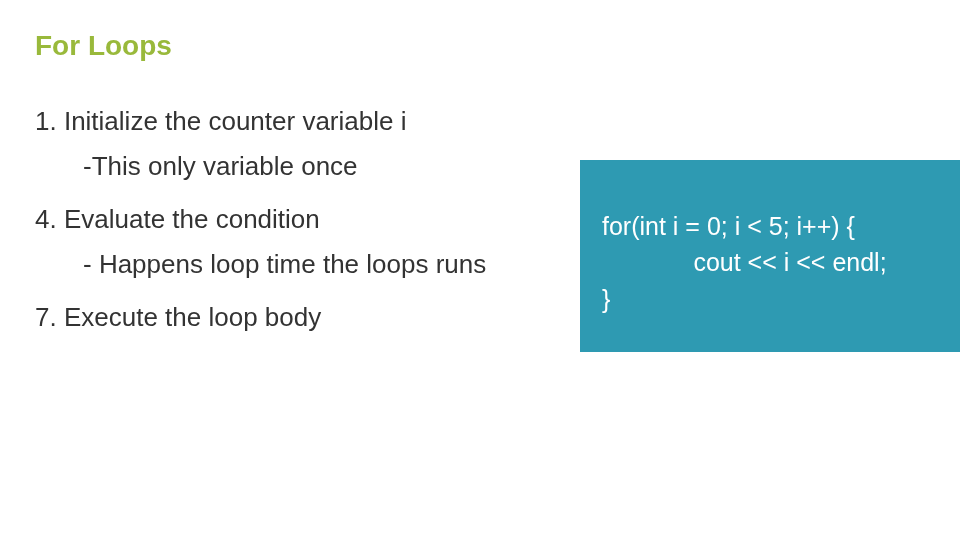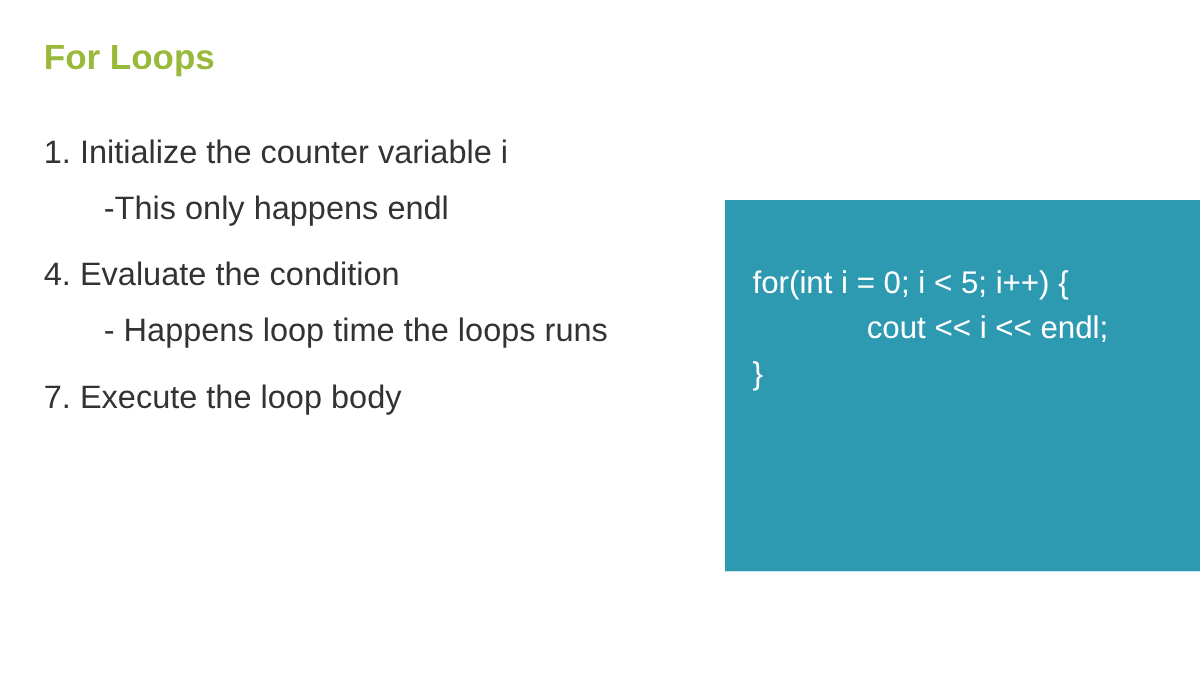--- a/index.html
+++ b/index.html
@@ -39,21 +39,21 @@
     }
     .sub {
       margin-left: 48px;
       margin-bottom: 14px;
     }
     .code-box {
       position: absolute;
       right: 0px;
       top: 160px;
       width: 380px;
-      height: 297px;
+      height: 192px;
       background: #2e9ab2;
       color: #ffffff;
       padding: 48px 22px 20px 22px;
       font-size: 25px;
       line-height: 1.45;
     }
     .code-line {
       white-space: pre;
     }
     .code-indent {
@@ -63,21 +63,21 @@
   </style>
 </head>
 <body>
 
 <div class="slide">
   <h1 class="title">For Loops</h1>
 
   <div class="content-area">
     <div class="text-col">
       <div class="step">1. Initialize the counter variable i</div>
-      <div class="sub">-This only happens endl</div>
+      <div class="sub">-This only variable once</div>
       <div class="step">4. Evaluate the condition</div>
       <div class="sub">- Happens loop time the loops runs</div>
       <div class="step">7. Execute the loop body</div>
     </div>
   </div>
 
   <div class="code-box">
     <div class="code-line">for(int i = 0; i &lt; 5; i++) {</div>
     <div class="code-line code-indent">cout &lt;&lt; i &lt;&lt; endl;</div>
     <div class="code-line">}</div>

